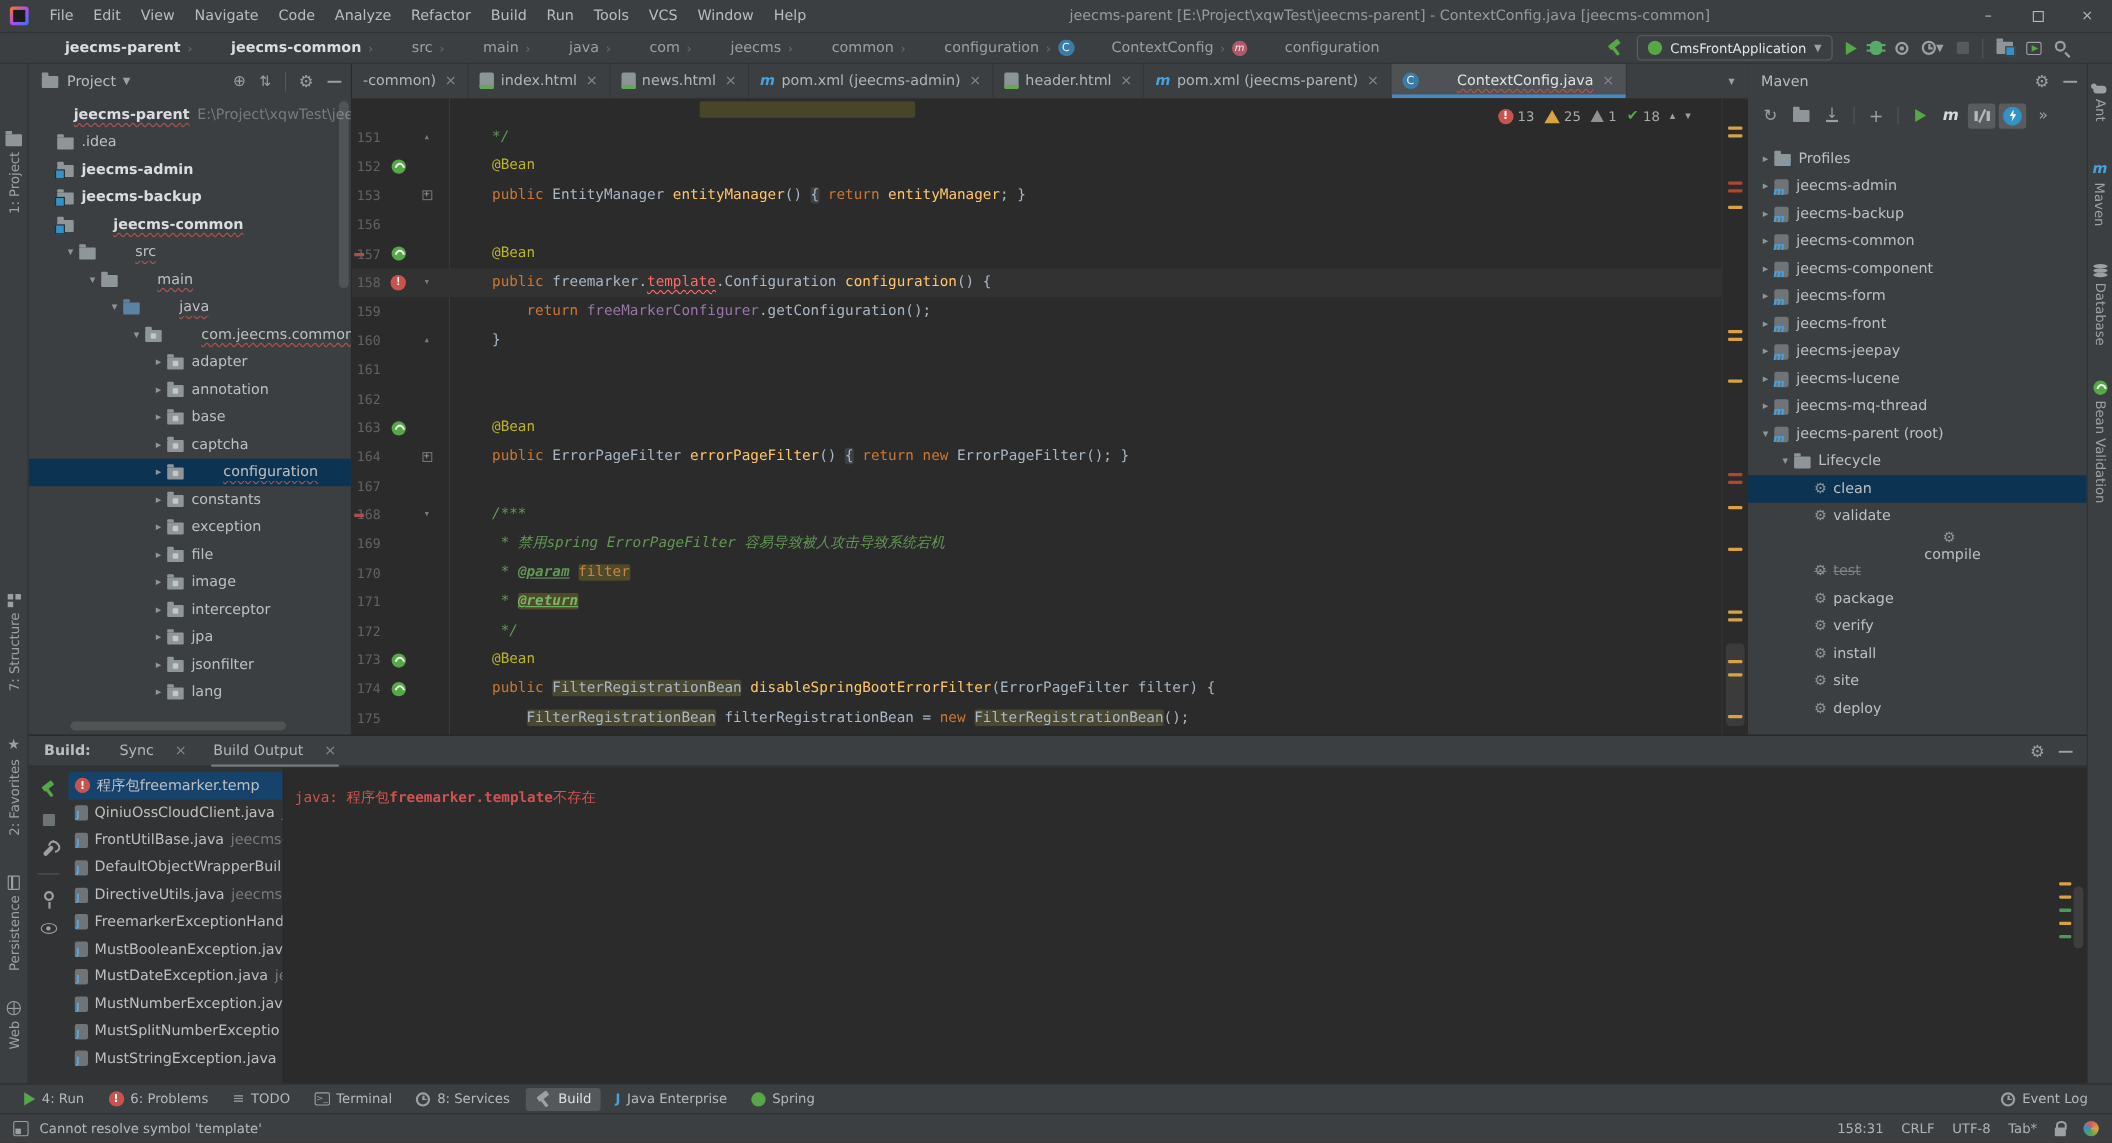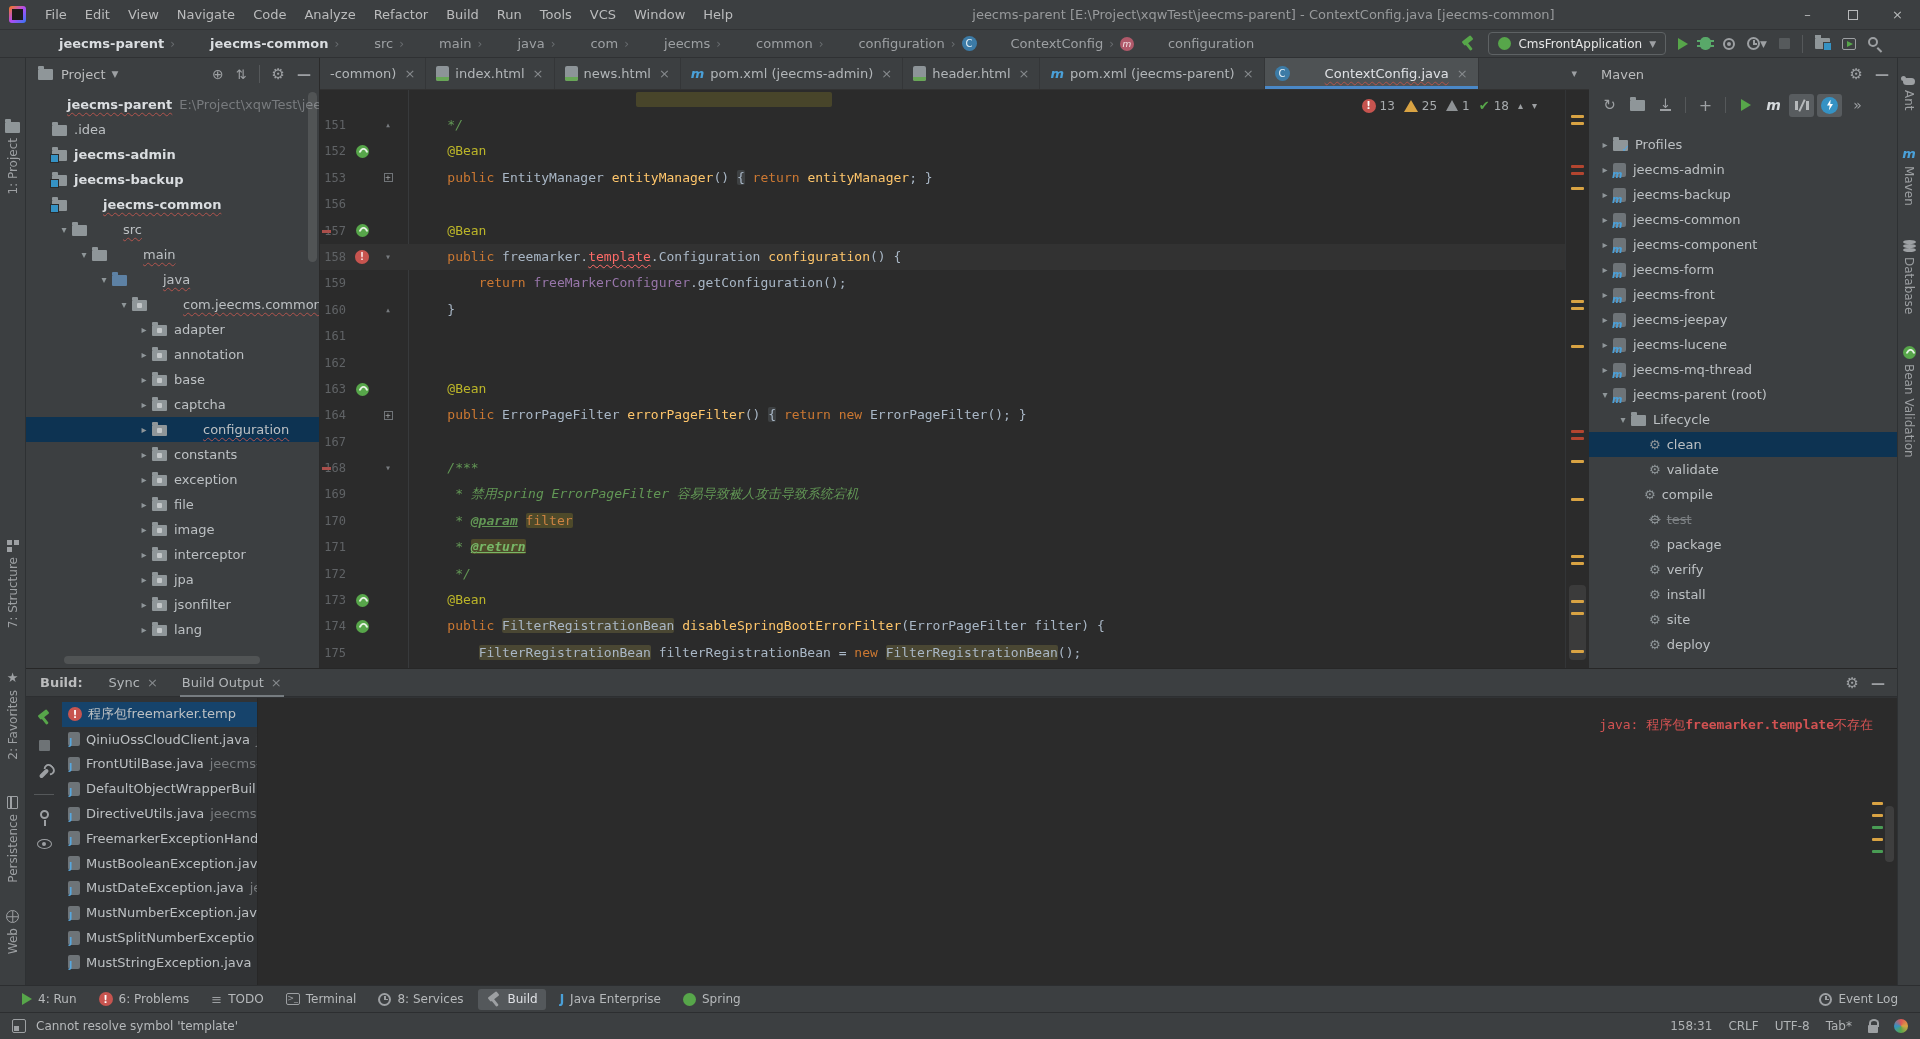--- a/index.html
+++ b/index.html
@@ -98,35 +98,35 @@
   .msep{width:1px;height:16px;background:#55585a;margin:0 4px;}
   .mtree{padding-top:12px;}
   .mrow{height:25px;display:flex;align-items:center;font-size:13px;color:#bcc0c3;white-space:nowrap;}
   .mrow.selected{background:#0d3352;}
   .mrow.dimmed{color:#7d8184;text-decoration:line-through;}
 
   
   .buildpanel{position:absolute;left:26px;top:668px;width:1871px;height:317px;background:#313335;border-top:1px solid #272727;}
   .bhead{height:28px;display:flex;align-items:center;background:#3c3f41;padding:0 12px 0 14px;font-size:13px;color:#bbbcbd;border-bottom:1px solid #2d2f31;}
   .bhead .blabel{font-weight:bold;margin-right:14px;}
-  .btab{display:flex;gap:7px;padding:0 12px;height:28px;align-items:center;color:#b2b6b9;position:relative;}
+  .btab{display:flex;gap:19px;padding:0 12px;height:28px;align-items:center;color:#b2b6b9;position:relative;}
   .btab .x{color:#868a8d;}
   .btab.active::after{content:"";position:absolute;left:10px;right:10px;bottom:0;height:2px;background:#767c80;}
   .bhead .sp{flex:1;}
   .bbody{position:absolute;top:29px;left:0;right:0;bottom:0;display:flex;}
   .btools{width:36px;display:flex;flex-direction:column;align-items:center;padding-top:12px;gap:15px;background:#313335;flex:none;}
   .btsep{width:20px;height:1px;background:#55585a;}
   .btree{width:196px;background:#313335;padding-top:4px;overflow:hidden;border-right:1px solid #272727;flex:none;}
   .brow{height:24.8px;display:flex;align-items:center;gap:6px;padding:0 4px 0 6px;font-size:13px;color:#bcc0c3;white-space:nowrap;overflow:hidden;}
   .brow.selected{background:#16436b;}
   .bsuffix{color:#787b7e;}
   .bconsole{flex:1;background:#2b2b2b;position:relative;padding:9px 24px 0 10px;font-family:"DejaVu Sans Mono",monospace;font-size:13px;white-space:nowrap;overflow:hidden;}
   .clink{color:#6a9fd8;text-decoration:underline;}
   .cloc{color:#cf5b56;text-decoration:underline;}
-  .cerr{color:#d25252;margin-top:9px;text-align:right;}
+  .cerr{color:#d25252;margin-top:9px;}
   .cerr .pkg{font-weight:bold;}
   .cthumb{position:absolute;right:3px;top:108px;width:9px;height:56px;background:rgba(255,255,255,.09);border-radius:4px;}
   .cmark{position:absolute;right:14px;width:11px;height:3px;border-radius:1px;}
 
   
   .bottombar{position:absolute;left:0;right:0;top:985px;height:27px;background:#3c3f41;border-top:1px solid #2c2e30;display:flex;align-items:center;font-size:12px;color:#b6b9bb;padding:0 14px;gap:6px;}
   .bbitem{display:flex;align-items:center;gap:6px;padding:3px 8px;border-radius:3px;white-space:nowrap;}
   .bbitem.active{background:#54585b;color:#dfe1e5;}
   .bbright{margin-left:auto;display:flex;align-items:center;gap:6px;}
   .statusbar{position:absolute;left:0;right:0;top:1012px;height:27px;background:#3c3f41;border-top:1px solid #2c2e30;display:flex;align-items:center;font-size:12px;color:#b6b9bb;padding:0 12px;}
@@ -742,21 +742,21 @@
       <div class="mrow selected" style="padding-left: 44px;">
         <span class="tchev"></span>
         <span class="ic ic-goal"></span>
         <span>clean</span>
       </div>
       <div class="mrow" style="padding-left: 44px;">
         <span class="tchev"></span>
         <span class="ic ic-goal"></span>
         <span>validate</span>
       </div>
-      <div class="mrow" style="padding-left: 39px;">
+      <div class="mrow" style="padding-left: 64px; flex-direction: column;">
         <span class="tchev"></span>
         <span class="ic ic-goal"></span>
         <span>compile</span>
       </div>
       <div class="mrow dimmed" style="padding-left: 44px;">
         <span class="tchev"></span>
         <span class="ic ic-goal"></span>
         <span>test</span>
       </div>
       <div class="mrow" style="padding-left: 44px;">

